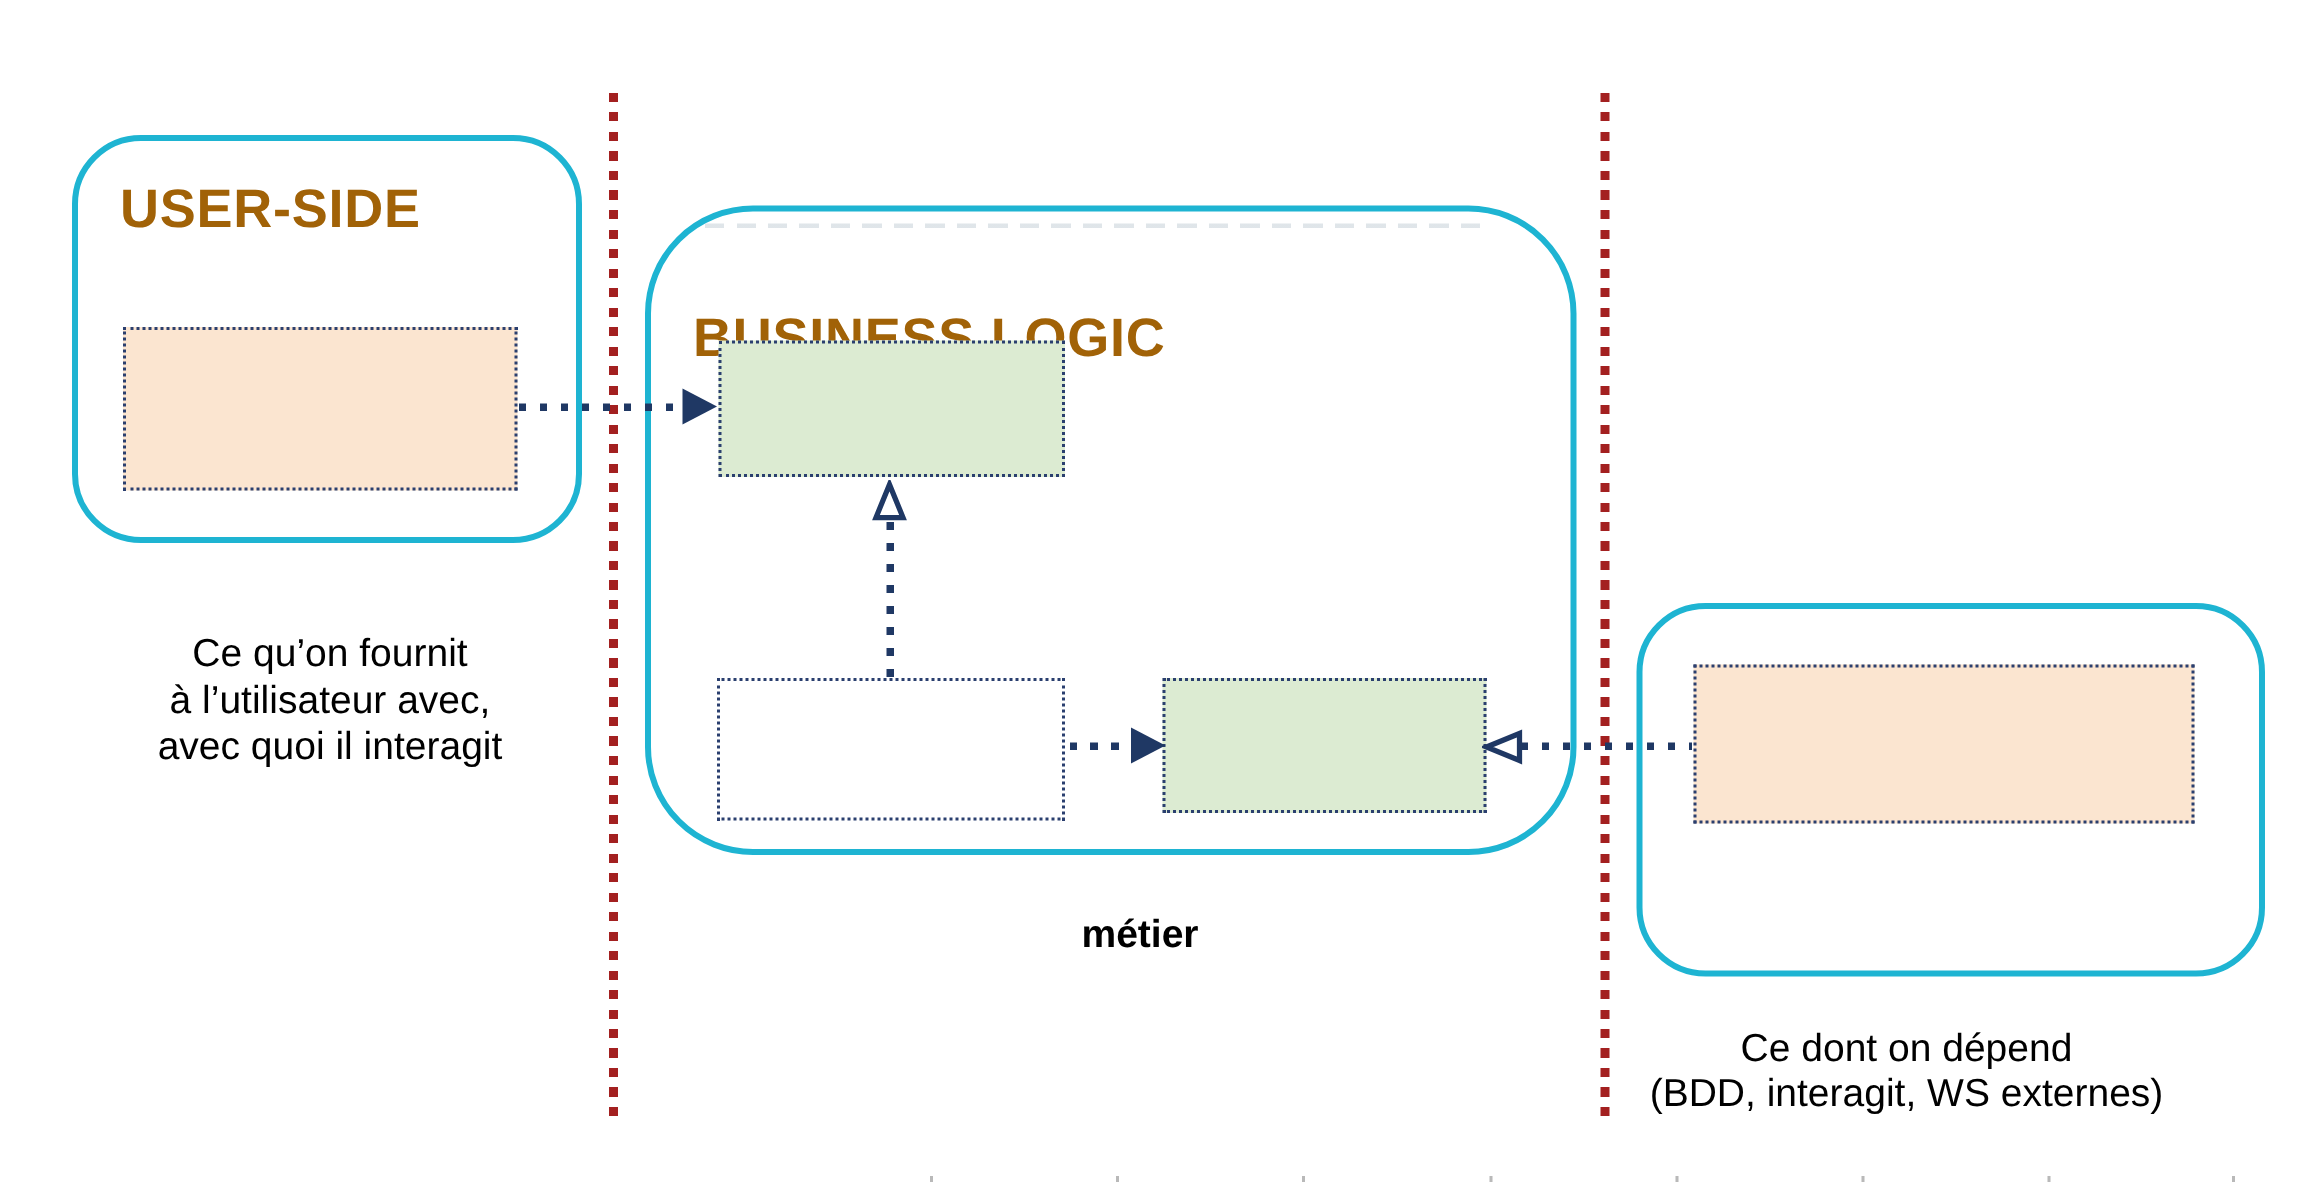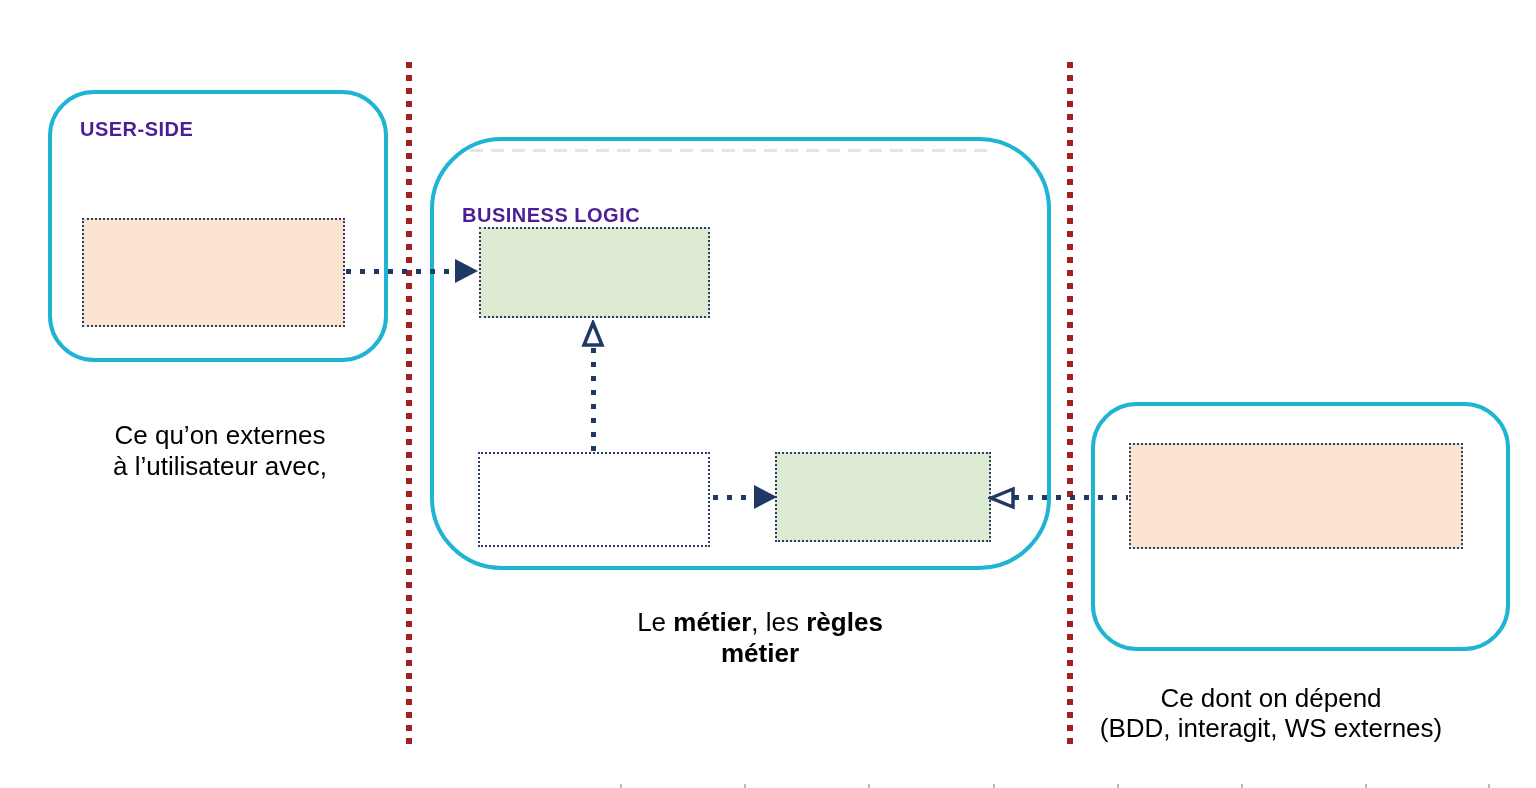--- a/index.html
+++ b/index.html
@@ -1,21 +1,21 @@
 <!DOCTYPE html>
 <html><head>
 <meta charset="utf-8">
 <style>
   html,body{margin:0;padding:0;background:#ffffff;}
   body{font-family:"Liberation Sans","DejaVu Sans",sans-serif;}
   #stage{position:relative;width:1536px;height:788px;background:#ffffff;overflow:hidden;}
 
   
   .zone{position:absolute;border:4px solid #1eb4d2;border-radius:50px;background:#ffffff;box-sizing:border-box;}
-  .zone-title{position:absolute;color:#4c1d95;font-weight:bold;font-size:20px;letter-spacing:0.5px;white-space:nowrap;}
+  .zone-title{position:absolute;color:#a16207;font-weight:bold;font-size:36px;letter-spacing:0.5px;white-space:nowrap;}
 
   
   .comp{position:absolute;border:2px dotted #2a3f6f;box-sizing:border-box;}
   .comp.peach{background:#fbe5d0;}
   .comp.green{background:#dcebd2;}
   .comp.white{background:#ffffff;}
 
   
   .sep{position:absolute;width:6px;
        background-image:repeating-linear-gradient(to bottom,#a32020 0 6px,transparent 6px 13px);}
@@ -84,26 +84,26 @@
   </div>
 
   <div>
     <div class="dot-h" style="left:1014px;top:495px;width:114px;"></div>
     <svg class="svg-head" style="left:988px;top:486px;" width="28" height="24" viewBox="0 0 28 24">
       <path d="M3 12 L25 3 L25 21 Z" fill="#ffffff" stroke="#1f3864" stroke-width="3.5"></path>
     </svg>
   </div>
 
   <div class="caption" style="left:50px;top:420px;width:340px;">
-    <div>Ce qu’on externes</div>
+    <div>Ce qu’on fournit</div>
     <div>à l’utilisateur avec,</div>
+    <div>avec quoi il interagit</div>
   </div>
 
   <div class="caption" style="left:560px;top:607px;width:400px;">
-    <div><span>Le </span><span class="b">métier</span><span>, les </span><span class="b">règles</span></div>
     <div><span class="b">métier</span></div>
   </div>
 
   <div class="caption" style="left:1061px;top:683px;width:420px;line-height:30px;">
     <div>Ce dont on dépend</div>
     <div>(BDD, interagit, WS externes)</div>
   </div>
 
   <div>
     <div class="tick" style="left:620px;top:784px;"></div>

